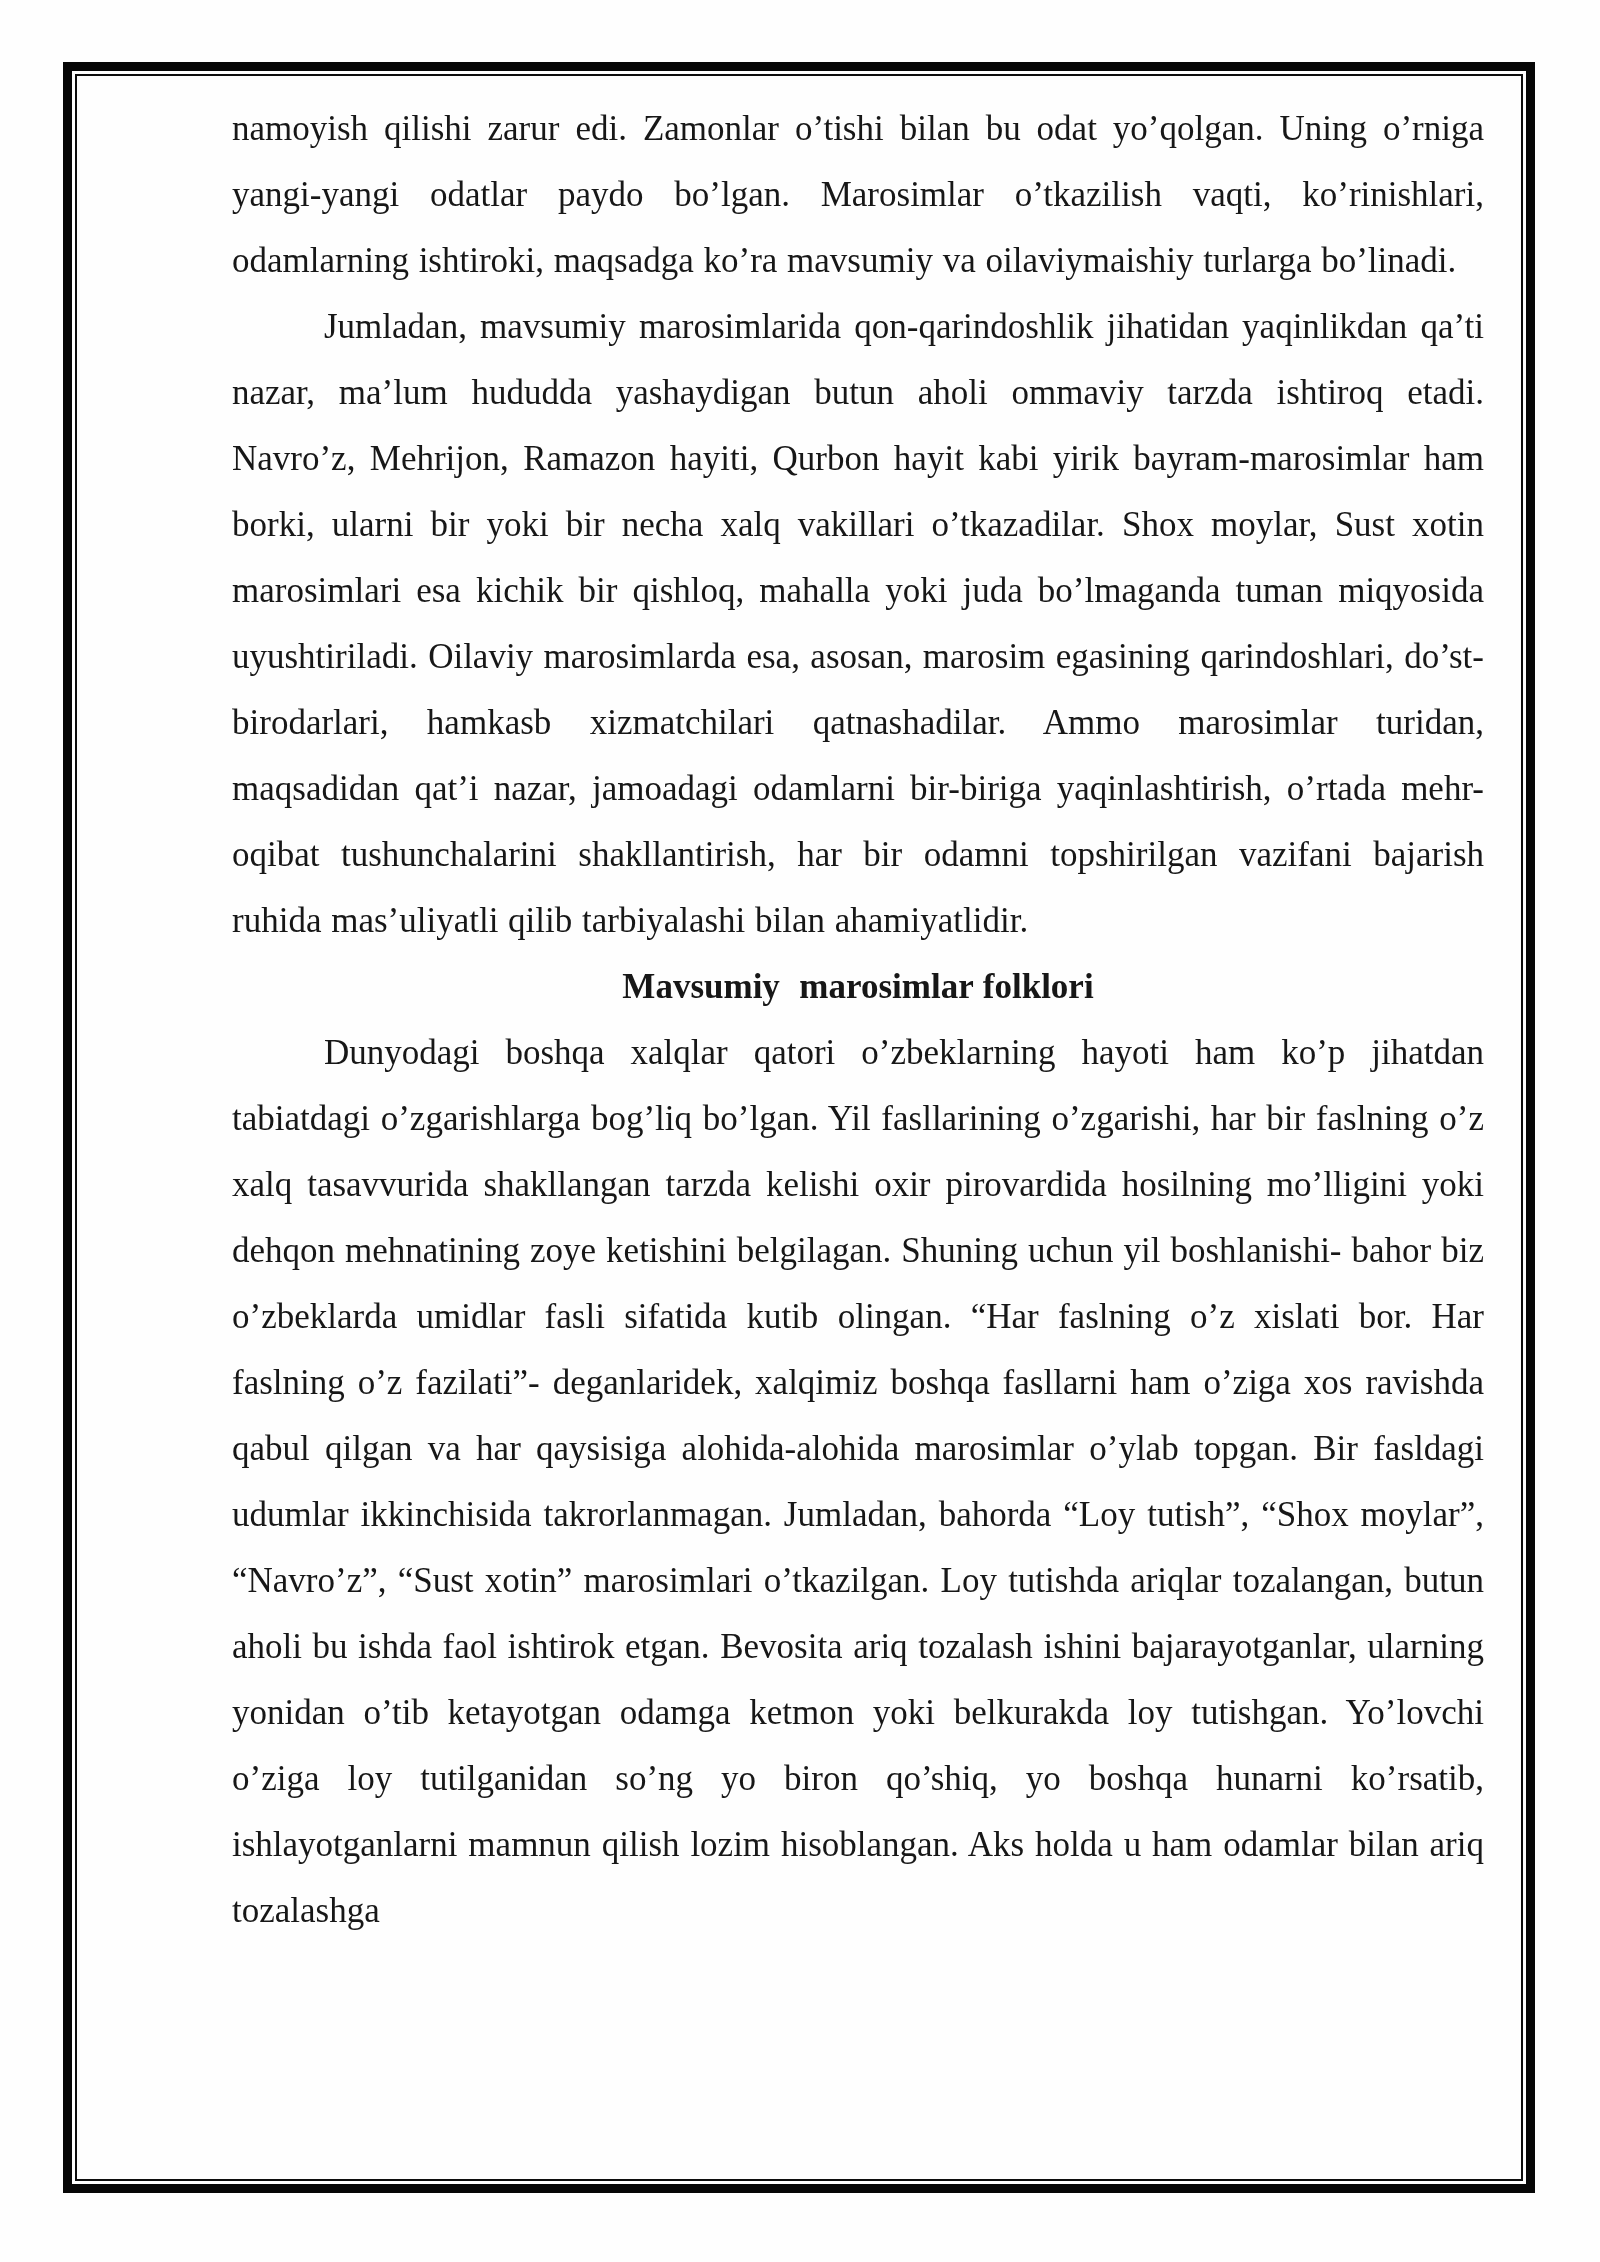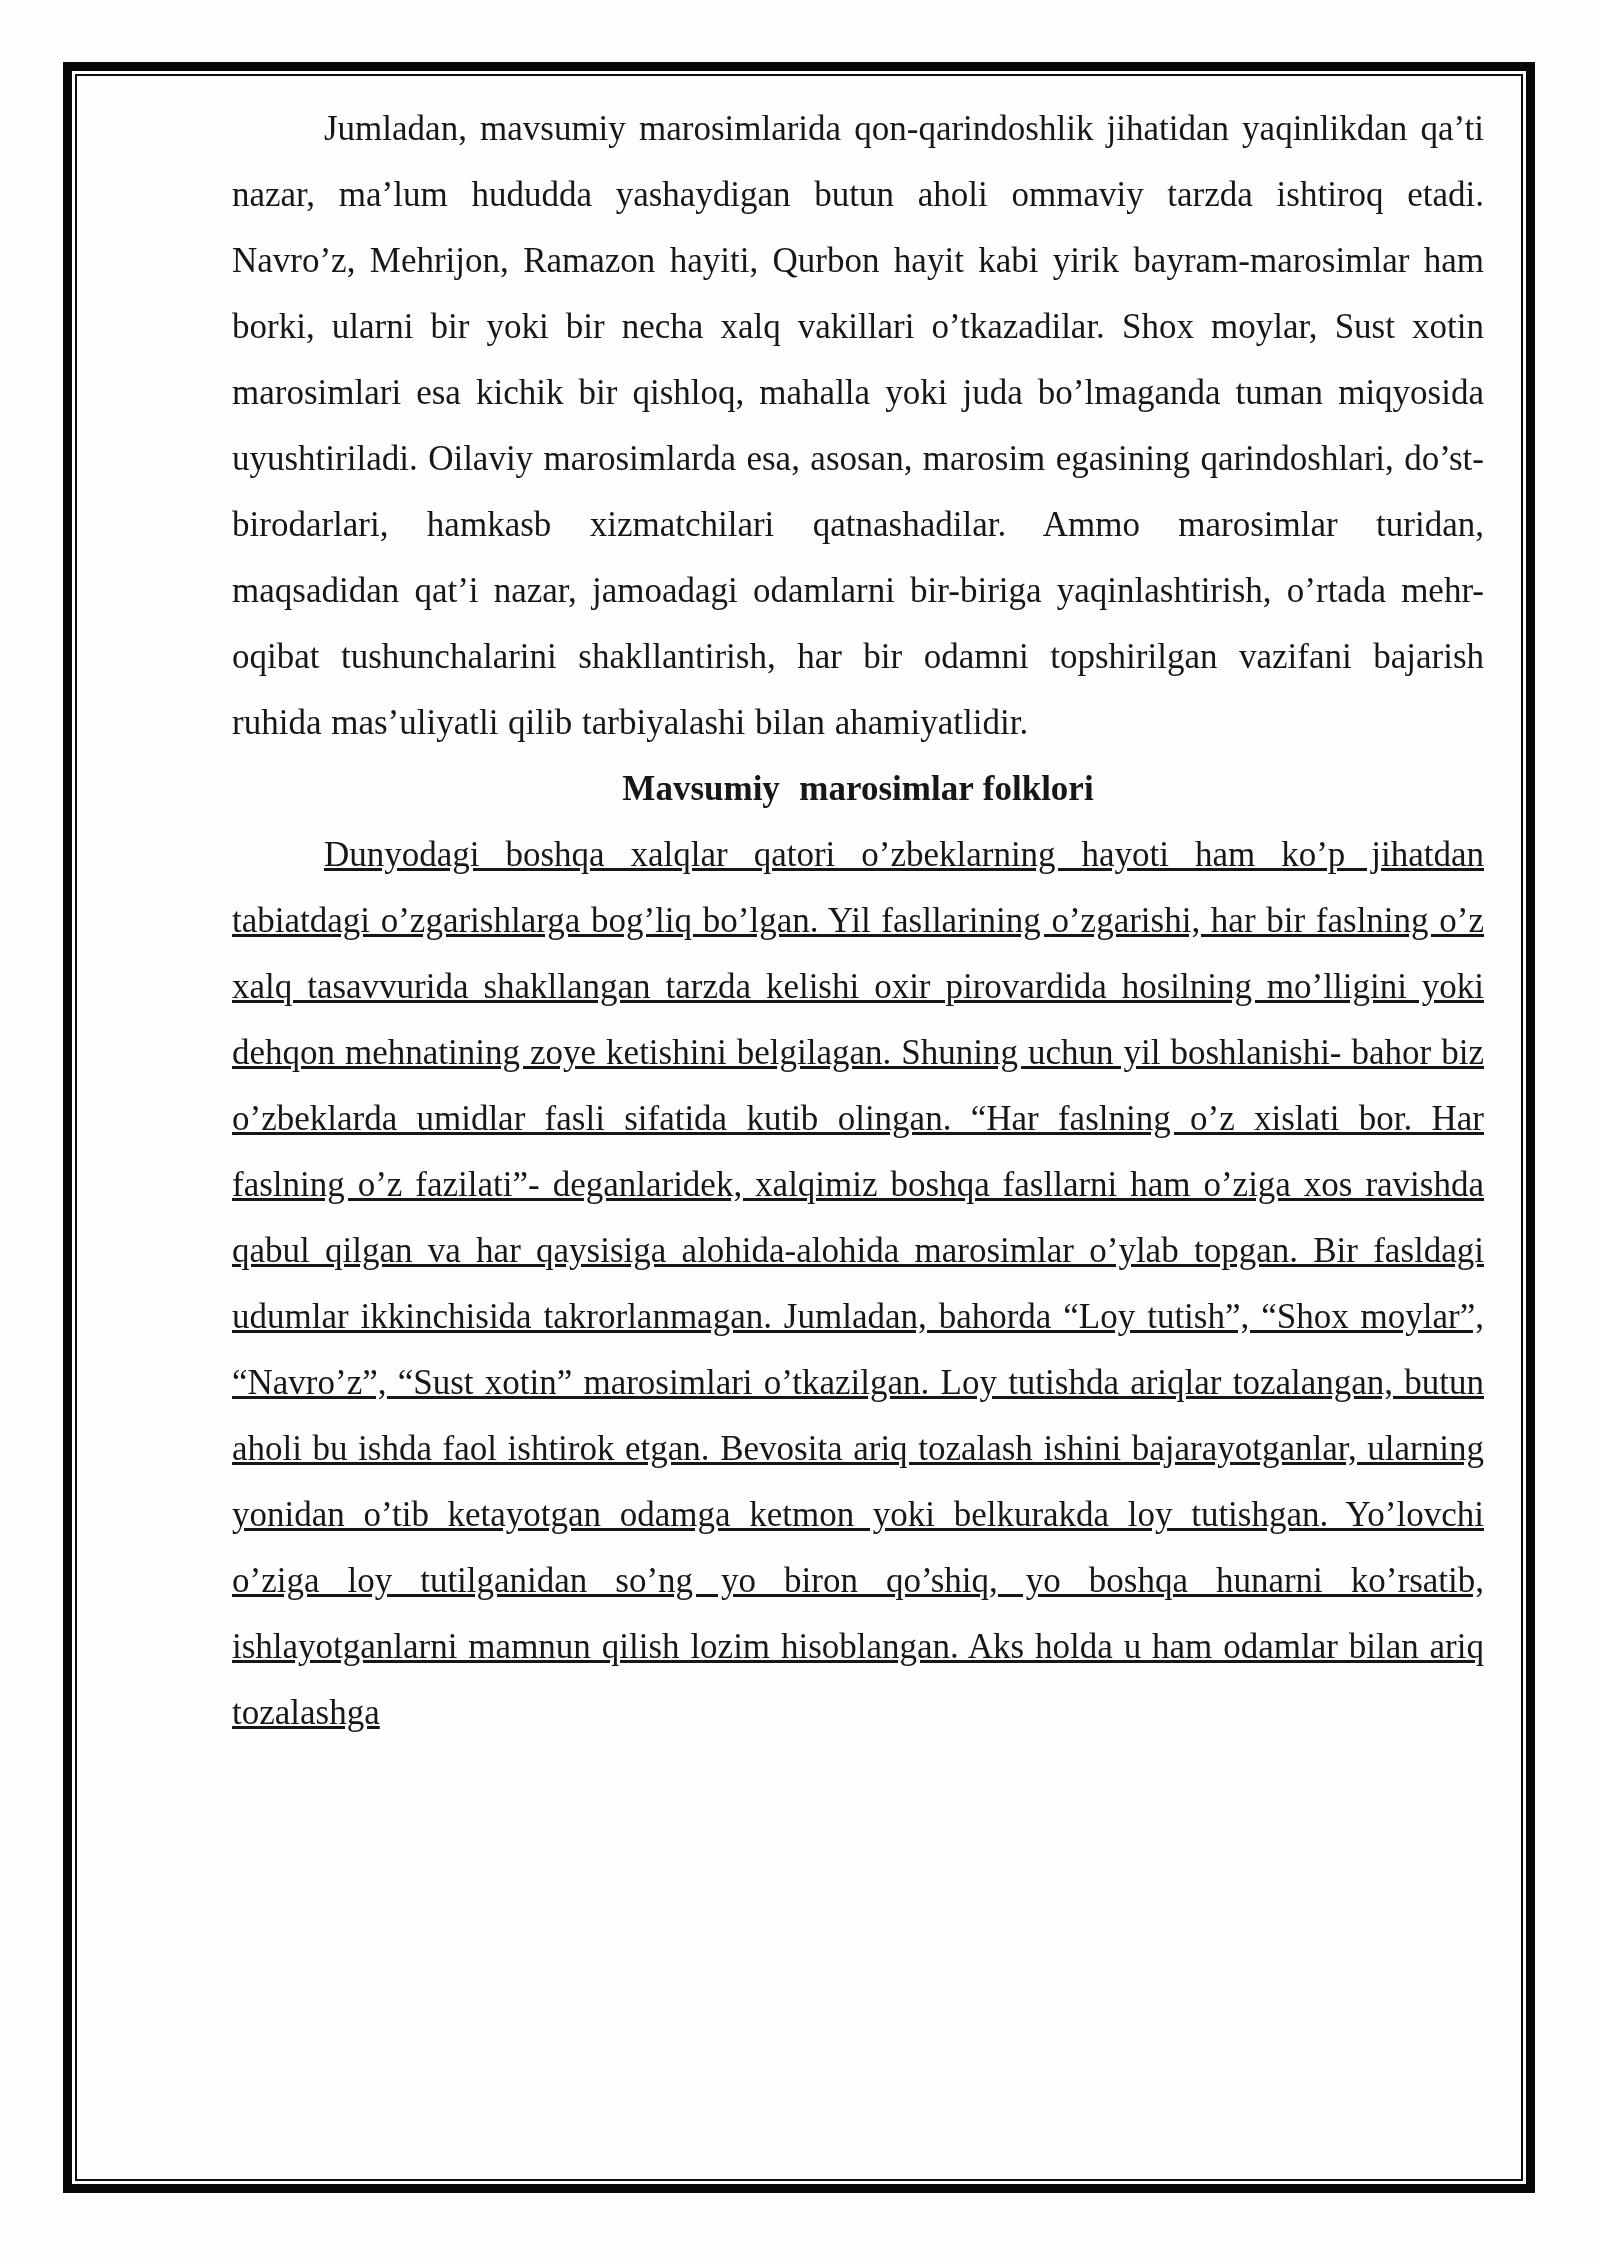--- a/index.html
+++ b/index.html
@@ -41,35 +41,35 @@
   }
   .para {
     margin: 0;
     text-align: justify;
   }
   .para.indent {
     text-indent: 92px;
   }
   .para.justify-last {
     text-align-last: justify;
-    text-decoration: underline;
   }
   .doc-heading {
     margin: 0;
     font-weight: bold;
     font-size: 35px;
     line-height: 66px;
     text-align: center;
     white-space: pre-wrap;
   }
 </style>
 </head>
 <body>
 
 <div class="page-frame">
   <div class="page-frame-inner"></div>
 </div>
 
 <div class="text-block">
+  <p class="para">namoyish qilishi zarur edi. Zamonlar o’tishi bilan bu odat yo’qolgan. Uning o’rniga yangi-yangi odatlar paydo bo’lgan. Marosimlar o’tkazilish vaqti, ko’rinishlari, odamlarning ishtiroki, maqsadga ko’ra mavsumiy va oilaviymaishiy turlarga bo’linadi.</p>
   <p class="para indent">Jumladan, mavsumiy marosimlarida qon-qarindoshlik jihatidan yaqinlikdan qa’ti nazar, ma’lum hududda yashaydigan butun aholi ommaviy tarzda ishtiroq etadi. Navro’z, Mehrijon, Ramazon hayiti, Qurbon hayit kabi yirik bayram-marosimlar ham borki, ularni bir yoki bir necha xalq vakillari o’tkazadilar. Shox moylar, Sust xotin marosimlari esa kichik bir qishloq, mahalla yoki juda bo’lmaganda tuman miqyosida uyushtiriladi. Oilaviy marosimlarda esa, asosan, marosim egasining qarindoshlari, do’st-birodarlari, hamkasb xizmatchilari qatnashadilar. Ammo marosimlar turidan, maqsadidan qat’i nazar, jamoadagi odamlarni bir-biriga yaqinlashtirish, o’rtada mehr-oqibat tushunchalarini shakllantirish, har bir odamni topshirilgan vazifani bajarish ruhida mas’uliyatli qilib tarbiyalashi bilan ahamiyatlidir.</p>
   <h2 class="doc-heading">Mavsumiy  marosimlar folklori</h2>
   <p class="para indent justify-last">Dunyodagi boshqa xalqlar qatori o’zbeklarning hayoti ham ko’p jihatdan tabiatdagi o’zgarishlarga bog’liq bo’lgan. Yil fasllarining o’zgarishi, har bir faslning o’z xalq tasavvurida shakllangan tarzda kelishi oxir pirovardida hosilning mo’lligini yoki dehqon mehnatining zoye ketishini belgilagan. Shuning uchun yil boshlanishi- bahor biz o’zbeklarda umidlar fasli sifatida kutib olingan. “Har faslning o’z xislati bor. Har faslning o’z fazilati”- deganlaridek, xalqimiz boshqa fasllarni ham o’ziga xos ravishda qabul qilgan va har qaysisiga alohida-alohida marosimlar o’ylab topgan. Bir fasldagi udumlar ikkinchisida takrorlanmagan. Jumladan, bahorda “Loy tutish”, “Shox moylar”, “Navro’z”, “Sust xotin” marosimlari o’tkazilgan. Loy tutishda ariqlar tozalangan, butun aholi bu ishda faol ishtirok etgan. Bevosita ariq tozalash ishini bajarayotganlar, ularning yonidan o’tib ketayotgan odamga ketmon yoki belkurakda loy tutishgan. Yo’lovchi o’ziga loy tutilganidan so’ng yo biron qo’shiq, yo boshqa hunarni ko’rsatib, ishlayotganlarni mamnun qilish lozim hisoblangan. Aks holda u ham odamlar bilan ariq tozalashga</p>
 </div>
 
 </body></html>

